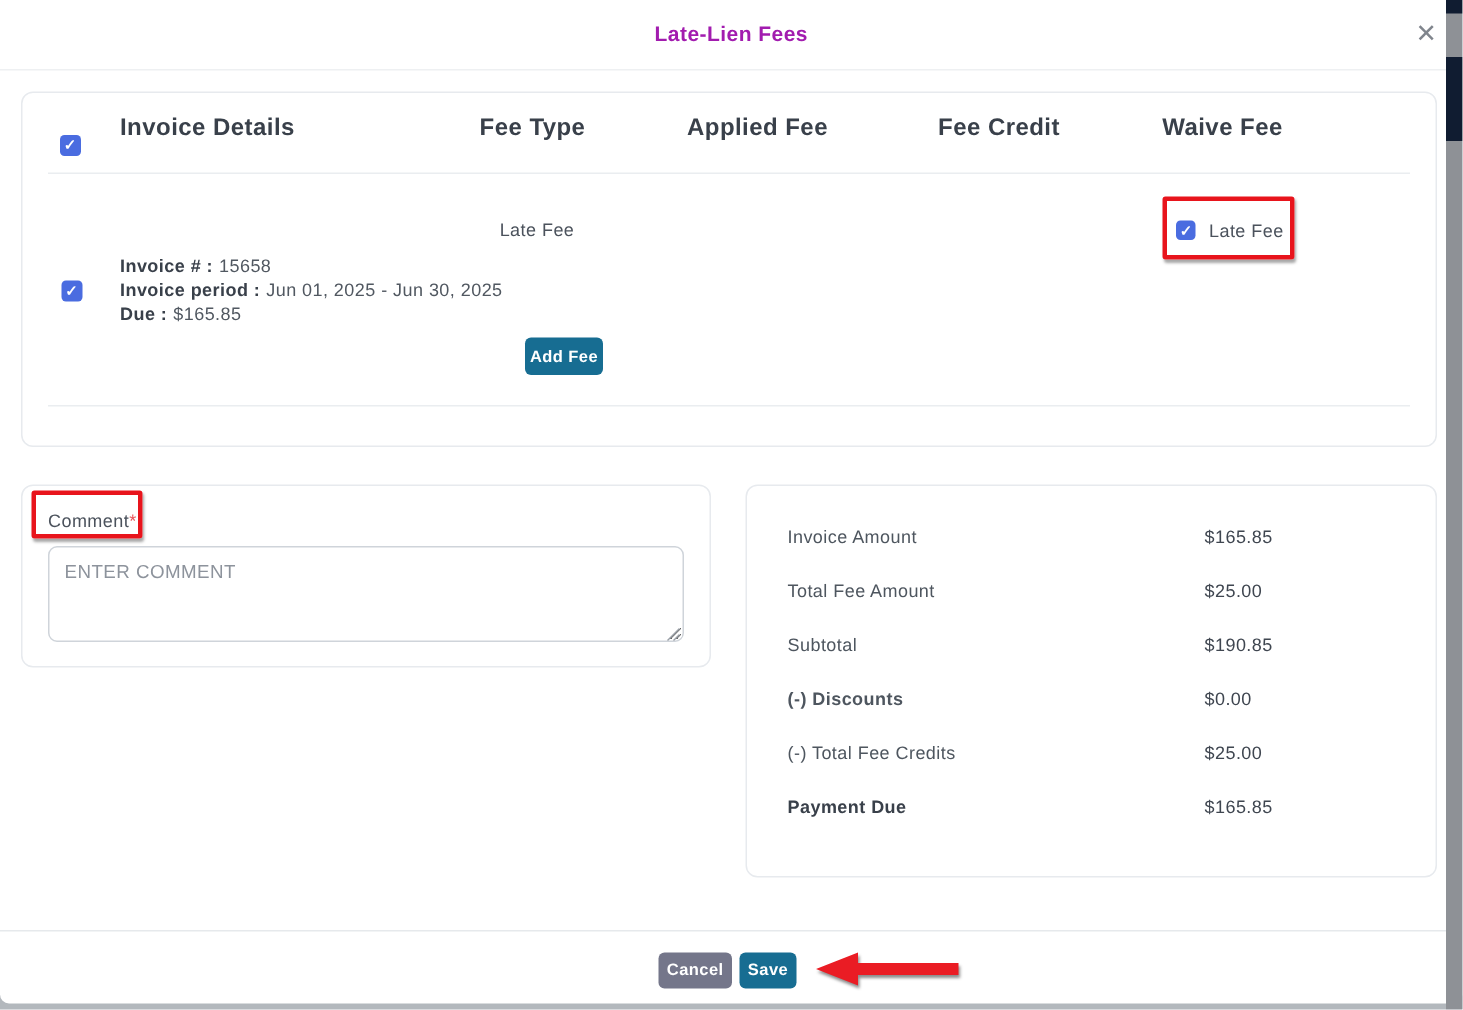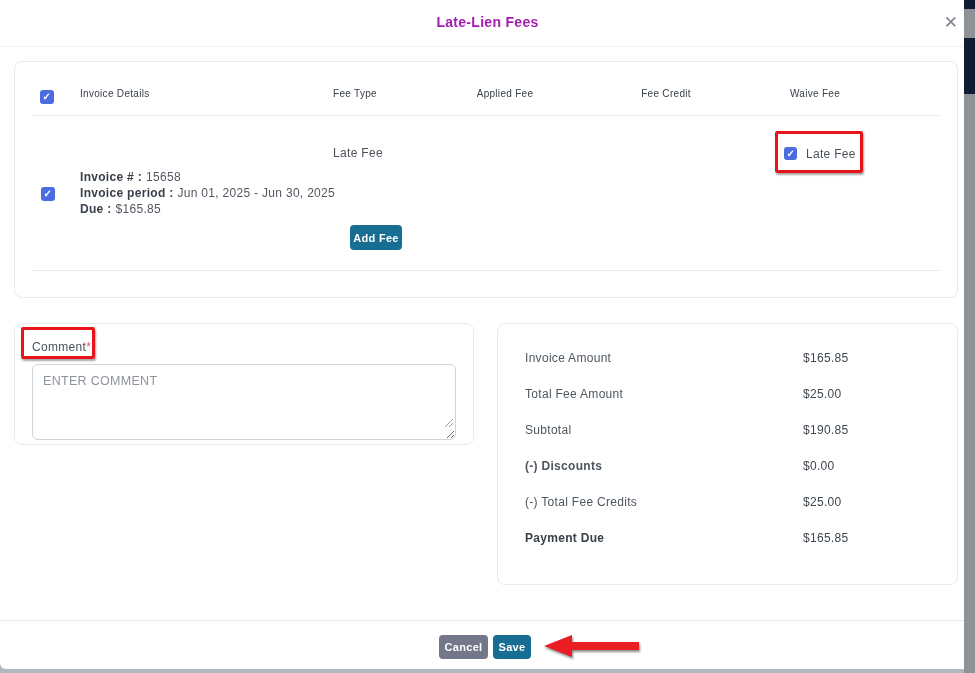--- a/index.html
+++ b/index.html
@@ -15,21 +15,21 @@
   .close-btn { position:absolute; left:940px; top:12px; width:22px; height:22px;
                font-size:17px; color:#80858d; text-align:center; line-height:22px; cursor:pointer; }
   .header-divider { position:absolute; left:0; top:46px; width:975px; height:1px; background:#eef0f2; }
 
   
   .card { position:absolute; background:#fff; border:1px solid #e7eaee; border-radius:8px; }
   .fees-card    { left:14px;  top:61px;  width:944px; height:237px; }
   .comment-card { left:14px;  top:323px; width:460px; height:122px; }
   .summary-card { left:497px; top:323px; width:461px; height:262px; }
 
-  .th { position:absolute; top:88px; font-size:10px; font-weight:normal; color:#39404a; }
+  .th { position:absolute; top:77px; font-size:16px; font-weight:bold; color:#39404a; }
   .tc { text-align:center; }
   .row-divider { position:absolute; left:32px; width:908px; height:1px; background:#eaedf0; }
 
   .cell-text { position:absolute; font-size:12px; color:#4b525c; }
   .inv-line { position:absolute; left:80px; font-size:12px; color:#515861; white-space:nowrap; }
   .inv-line b { color:#39404a; margin-right:4px; }
 
   .checkbox { position:absolute; width:14px; height:14px; background:#4a6ce0; border-radius:3px;
               cursor:pointer; }
   .checkbox::after { content:"✓"; position:absolute; left:2.5px; top:0.5px; font-size:10px;
@@ -41,21 +41,21 @@
                       padding-left:12px; letter-spacing:.3px; }
 
   .btn { position:absolute; border:none; border-radius:4px; color:#fff; font-weight:bold;
          font-family:"Liberation Sans", sans-serif; cursor:pointer; letter-spacing:.3px; }
   .add-fee-btn { left:350px; top:225px; width:52px; height:25px; background:#176d92; font-size:11px; }
   .cancel-btn  { left:439px; top:635px; width:49px; height:24px; background:#74768a; font-size:11px; }
   .save-btn    { left:493px; top:635px; width:38px; height:24px; background:#176d92; font-size:11px; }
 
   .comment-label { position:absolute; left:32px; top:340px; font-size:12px; color:#4b525c; }
   .comment-label .req { color:#e8565b; }
-  .comment-textarea { position:absolute; left:32px; top:364px; width:424px; height:76px;
+  .comment-textarea { position:absolute; left:32px; top:364px; width:424px; height:64px;
                       border:1px solid #cfd4da; border-radius:6px; resize:both;
                       font-family:"Liberation Sans", sans-serif; font-size:12.5px; color:#ef4444;
                       padding:9px 10px; letter-spacing:.3px; }
   .comment-textarea::placeholder { color:#8d939c; opacity:1; }
   .grip { position:absolute; left:444px; top:418px; pointer-events:none; }
 
   .sum-label { position:absolute; left:525px; font-size:12px; color:#4e565f; }
   .sum-value { position:absolute; left:803px; font-size:12px; color:#3f4650; }
   .bold { font-weight:bold; color:#39404a; }
 

